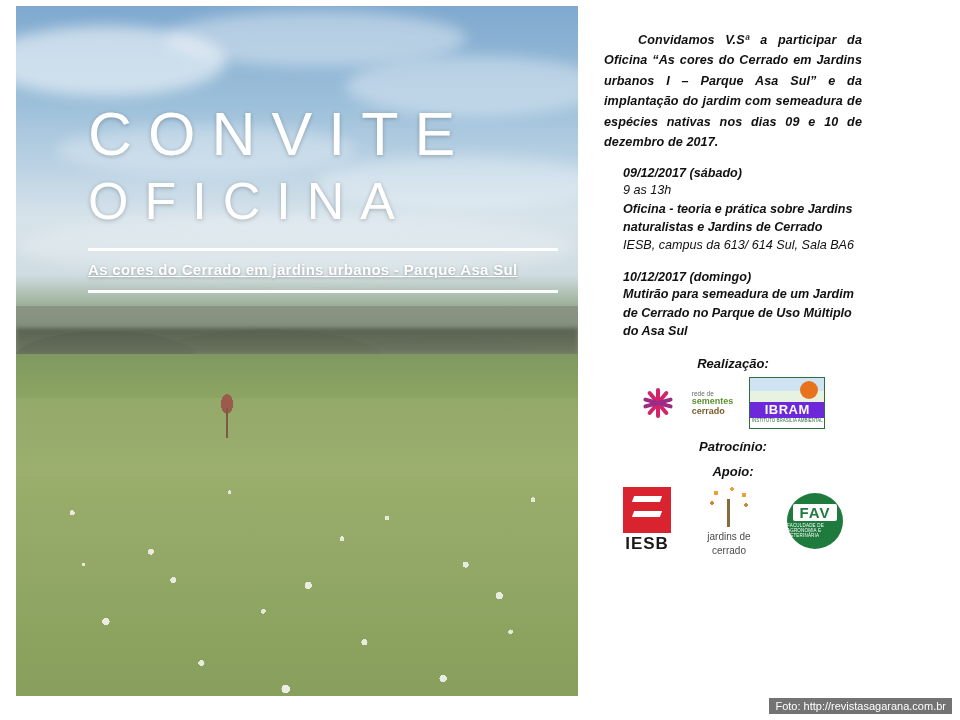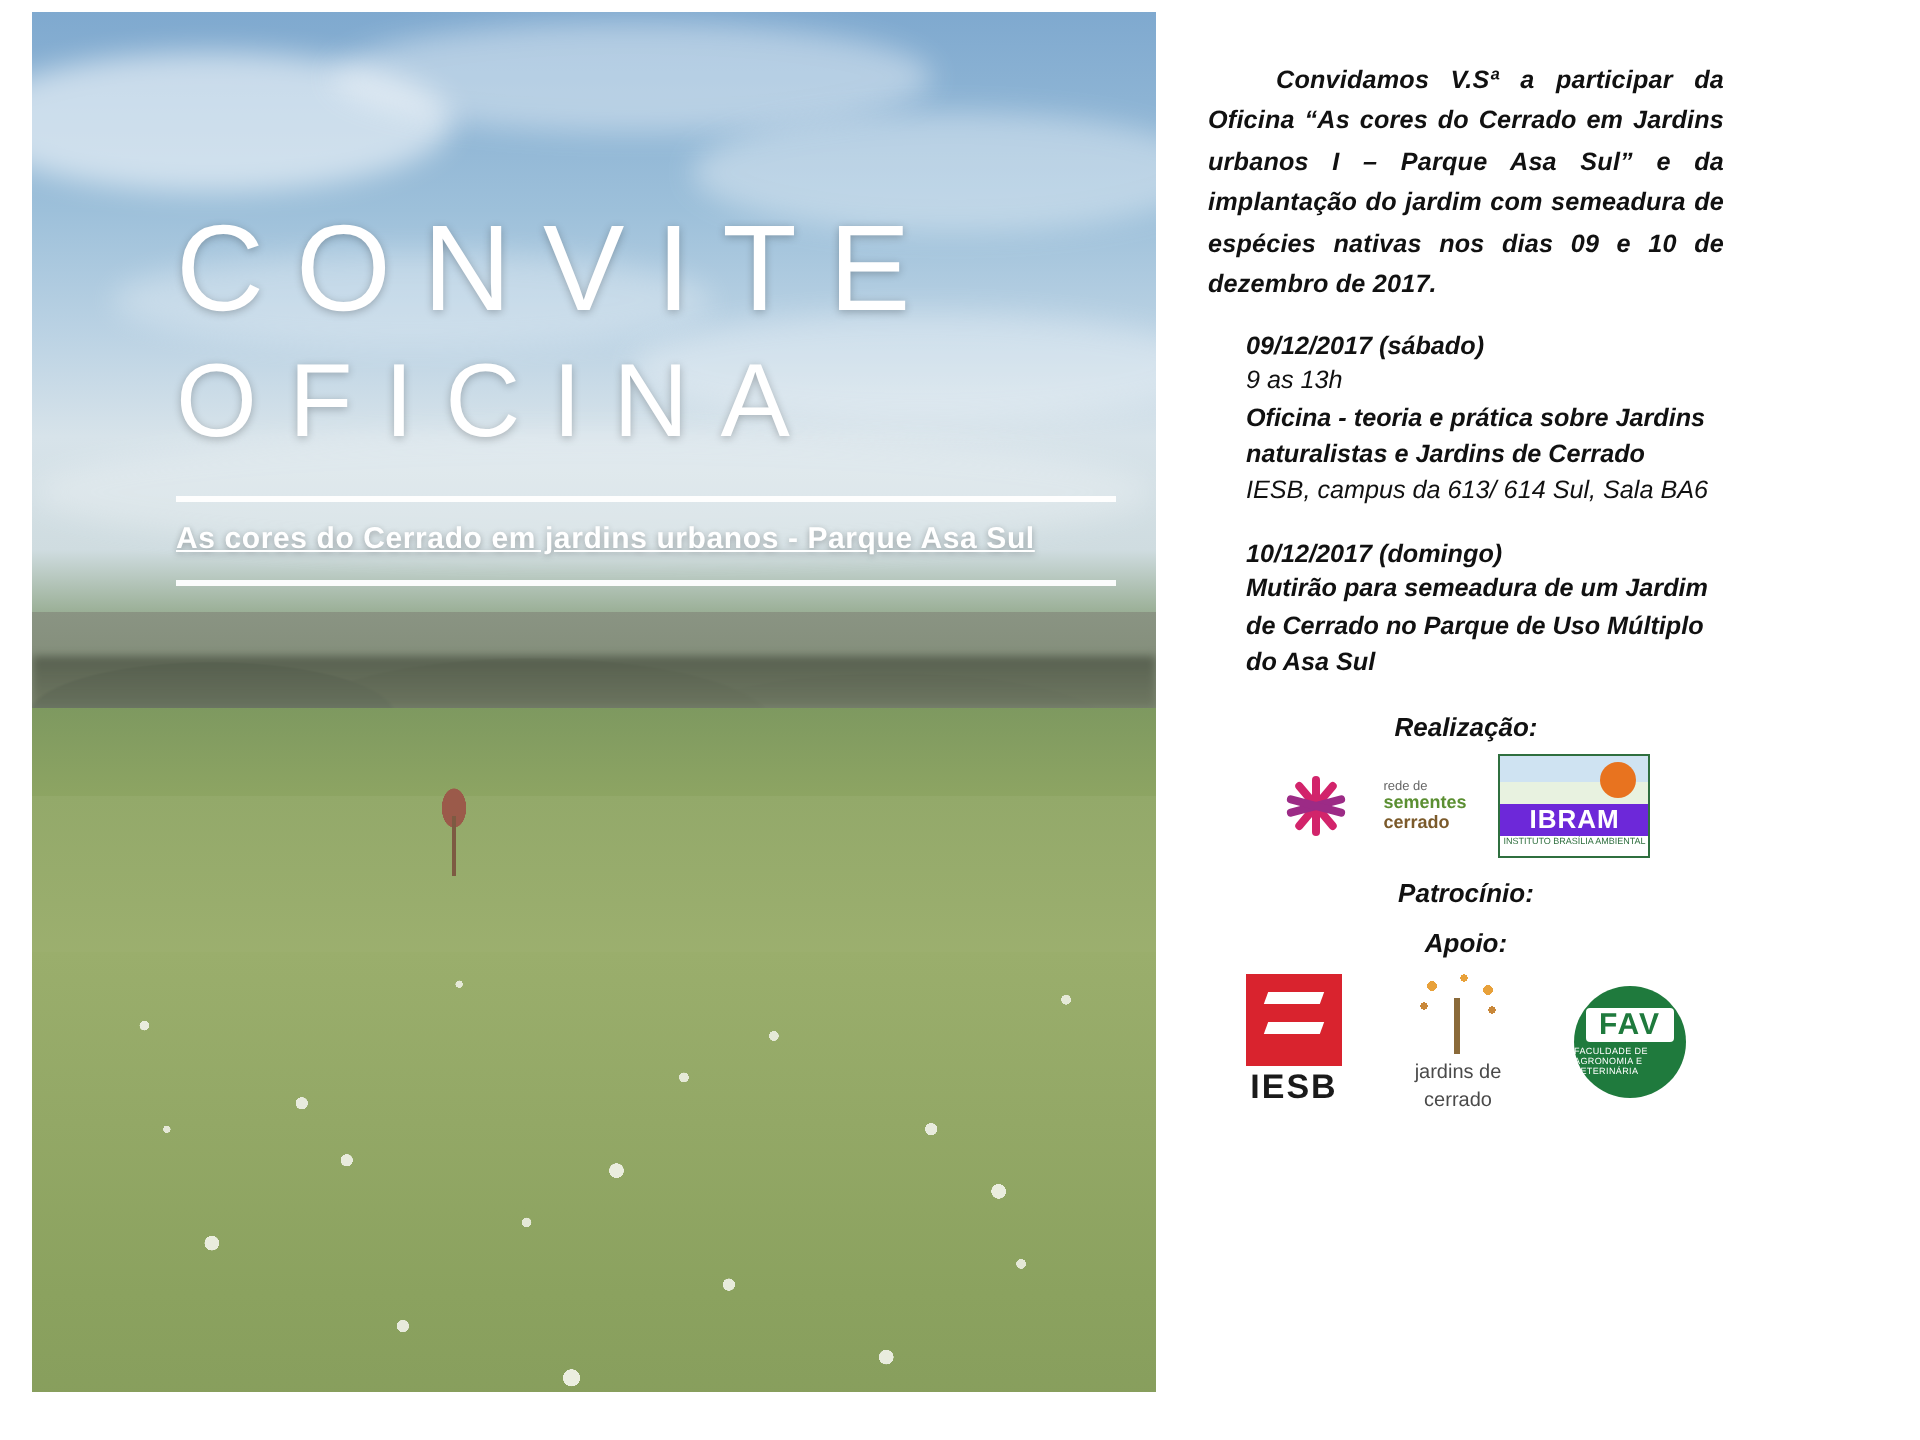--- a/index.html
+++ b/index.html
@@ -419,13 +419,14 @@
       </div>
       <div class="logo-fav">
         <div class="fav-word">FAV</div>
         <div class="fav-sub">FACULDADE DE AGRONOMIA E VETERINÁRIA</div>
       </div>
     </div>
 
   </div>
 
   <div class="credit-strip"></div>
+  <div class="credit">Foto: http://revistasagarana.com.br</div>
 </div>
 
 </body></html>

